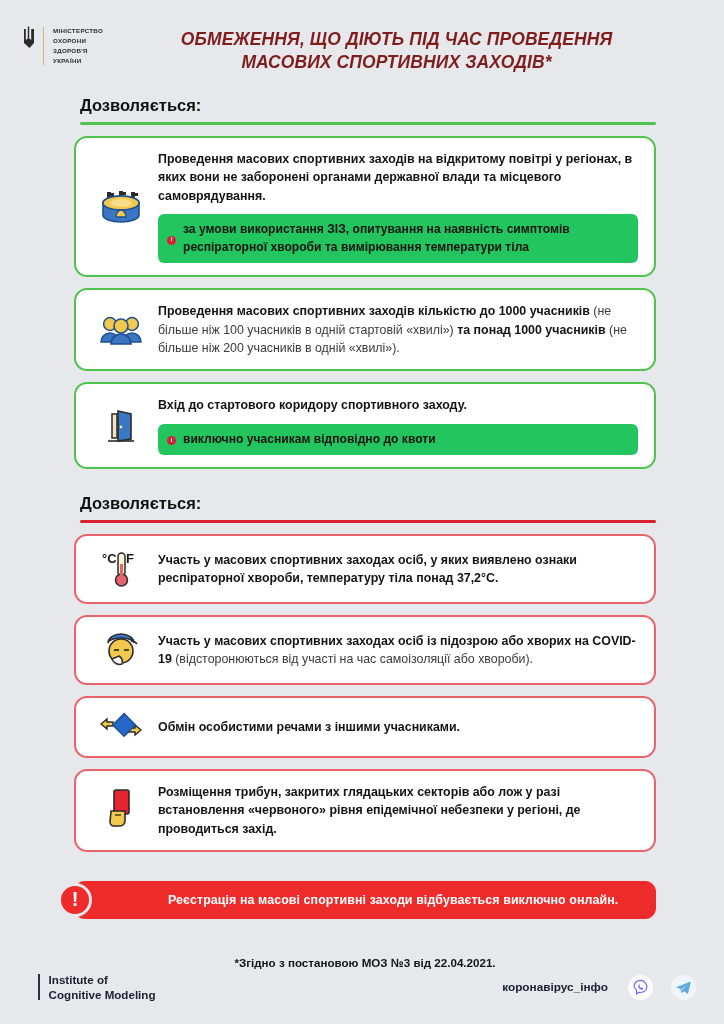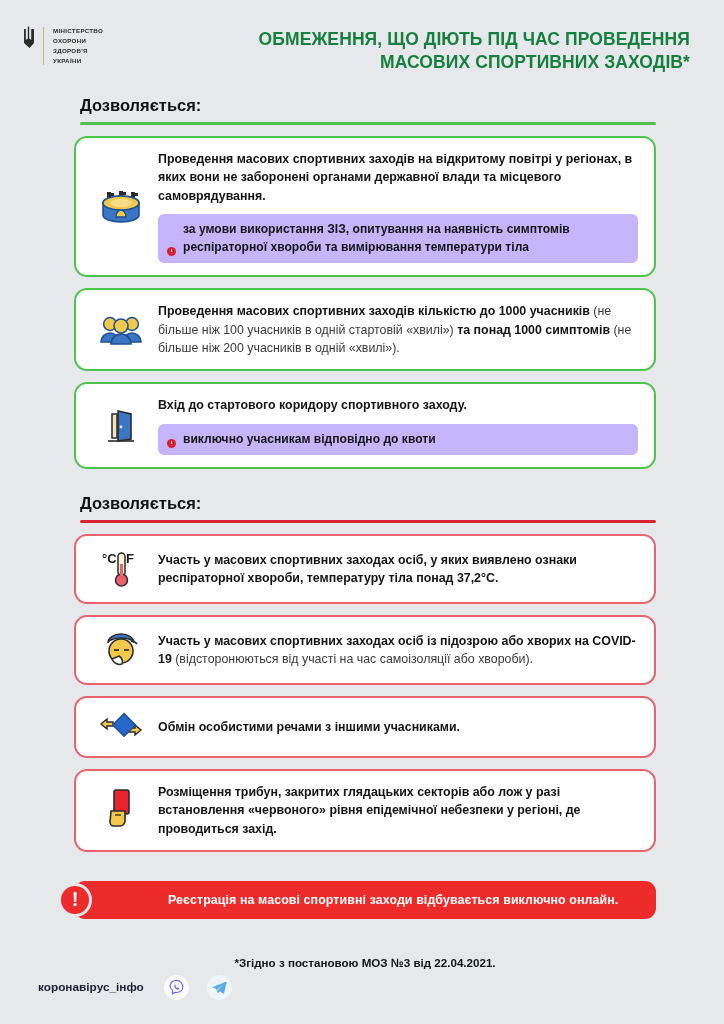--- a/index.html
+++ b/index.html
@@ -21,27 +21,28 @@
     padding: 22px 34px 0 22px;
     height: 96px;
   }
   .moh-logo { display: flex; align-items: flex-start; gap: 6px; padding-top: 4px; }
   .trident { width: 15px; height: 22px; flex: none; }
   .moh-divider { width: 1px; background: #c9b97a; align-self: stretch; margin: 1px 3px 1px 0; }
   .moh-lines { font-size: 6.2px; line-height: 1.62; font-weight: 700;
                letter-spacing: .3px; color: #2b2b2b; white-space: nowrap; }
   .header-title {
     flex: 1;
-    text-align: right;
+    text-align: center;
     font-size: 17.5px;
     font-weight: 700;
     line-height: 1.32;
     letter-spacing: .1px;
-    color: #15803d;
+    color: #7f1d1d;
     padding-top: 6px;
+    font-style: italic;
   }
 
   
   .section { padding: 0 68px 0 74px; }
   .section-head { font-size: 16.5px; font-weight: 700; color: #111; padding-left: 6px; }
   .rule { height: 3px; border-radius: 2px; margin: 7px 0 11px 6px; }
   .rule.green { background: #4ec44c; }
   .rule.red { background: #d92231; }
 
   
@@ -69,27 +70,27 @@
   .card-text {
     font-size: 12.4px;
     line-height: 1.48;
     font-weight: 700;
     color: #141414;
   }
   .card-text .reg { font-weight: 400; color: #3a3a3a; }
 
   
   .note {
-    background: #c4b5fd;
+    background: #22c55e;
     border-radius: 6px;
     margin-top: 9px;
     padding: 7px 10px 7px 9px;
     display: flex;
     gap: 7px;
-    align-items: flex-end;
+    align-items: center;
   }
   .note-dot {
     width: 9px; height: 9px; border-radius: 50%;
     background: #d92231; flex: none; margin-top: 3px;
     position: relative;
   }
   .note-dot::after {
     content: "";
     position: absolute; left: 3.6px; top: 1.8px;
     width: 1.6px; height: 3.4px; background: #fff; border-radius: 1px;
@@ -194,21 +195,21 @@
       <svg width="44" height="36" viewBox="0 0 44 36">
         <circle cx="11" cy="12" r="6.4" fill="#f2c94c" stroke="#1f4f8f" stroke-width="1.5"></circle>
         <path d="M2 30 a9 9 0 0 1 18 0 z" fill="#3b76c4" stroke="#1f4f8f" stroke-width="1.5"></path>
         <circle cx="33" cy="12" r="6.4" fill="#f2c94c" stroke="#1f4f8f" stroke-width="1.5"></circle>
         <path d="M24 30 a9 9 0 0 1 18 0 z" fill="#3b76c4" stroke="#1f4f8f" stroke-width="1.5"></path>
         <circle cx="22" cy="14" r="7" fill="#f2c94c" stroke="#1f4f8f" stroke-width="1.6"></circle>
         <path d="M12 32 a10 10 0 0 1 20 0 z" fill="#3b76c4" stroke="#1f4f8f" stroke-width="1.6"></path>
       </svg>
     </div>
     <div class="card-body">
-      <div class="card-text"><span>Проведення масових спортивних заходів кількістю до 1000 учасників </span><span class="reg">(не більше ніж 100 учасників в одній стартовій «хвилі») </span><span>та понад 1000 симптомів </span><span class="reg">(не більше ніж 200 учасників в одній «хвилі»).</span></div>
+      <div class="card-text"><span>Проведення масових спортивних заходів кількістю до 1000 учасників </span><span class="reg">(не більше ніж 100 учасників в одній стартовій «хвилі») </span><span>та понад 1000 учасників </span><span class="reg">(не більше ніж 200 учасників в одній «хвилі»).</span></div>
     </div>
   </div>
 
   <div class="card green">
     <div class="card-icon">
       <svg width="40" height="40" viewBox="0 0 40 40">
         <rect x="11" y="8" width="5" height="24" fill="#f2e3c0" stroke="#2b2b2b" stroke-width="1.5"></rect>
         <path d="M17 5 L30 8 V33 L17 35 z" fill="#3b76c4" stroke="#2b2b2b" stroke-width="1.6"></path>
         <circle cx="20" cy="21" r="1.4" fill="#f2e3c0"></circle>
         <line x1="7" y1="35" x2="33" y2="35" stroke="#2b2b2b" stroke-width="1.6"></line>
@@ -290,20 +291,27 @@
   <div class="alert">
     <div class="alert-badge">
       <span>!</span>
     </div>
     <div class="alert-text">Реєстрація на масові спортивні заходи відбувається виключно онлайн.</div>
   </div>
   <div class="footnote">*Згідно з постановою МОЗ №3 від 22.04.2021.</div>
 </div>
 
 <div class="footer">
+  <div class="icm">
+    <div class="icm-bar"></div>
+    <div class="icm-name">
+      <div>Institute of</div>
+      <div>Cognitive Modeling</div>
+    </div>
+  </div>
   <div class="social">
     <div class="social-label">коронавірус_інфо</div>
     <div class="social-icon viber">
       <svg width="17" height="17" viewBox="0 0 24 24">
         <path d="M12 2C6.8 2 3 5.4 3 9.7c0 2.5 1.3 4.7 3.4 6.1V21l3.3-2.1c.7.1 1.5.2 2.3.2 5.2 0 9-3.4 9-7.7S17.2 2 12 2z" fill="none" stroke="#7360f2" stroke-width="1.6"></path>
         <path d="M9.4 7.6c.4-.1.8.1 1 .5l.7 1.3c.2.4.1.8-.2 1l-.4.3c.4.9 1.1 1.6 2 2l.3-.4c.3-.3.7-.4 1-.2l1.3.7c.4.2.6.6.5 1-.2.8-1 1.4-1.8 1.3-2.6-.3-4.8-2.5-5.1-5.1-.1-.8.5-1.5 1.3-1.7z" fill="#7360f2"></path>
       </svg>
     </div>
     <div class="social-icon telegram">
       <svg width="17" height="17" viewBox="0 0 24 24">

